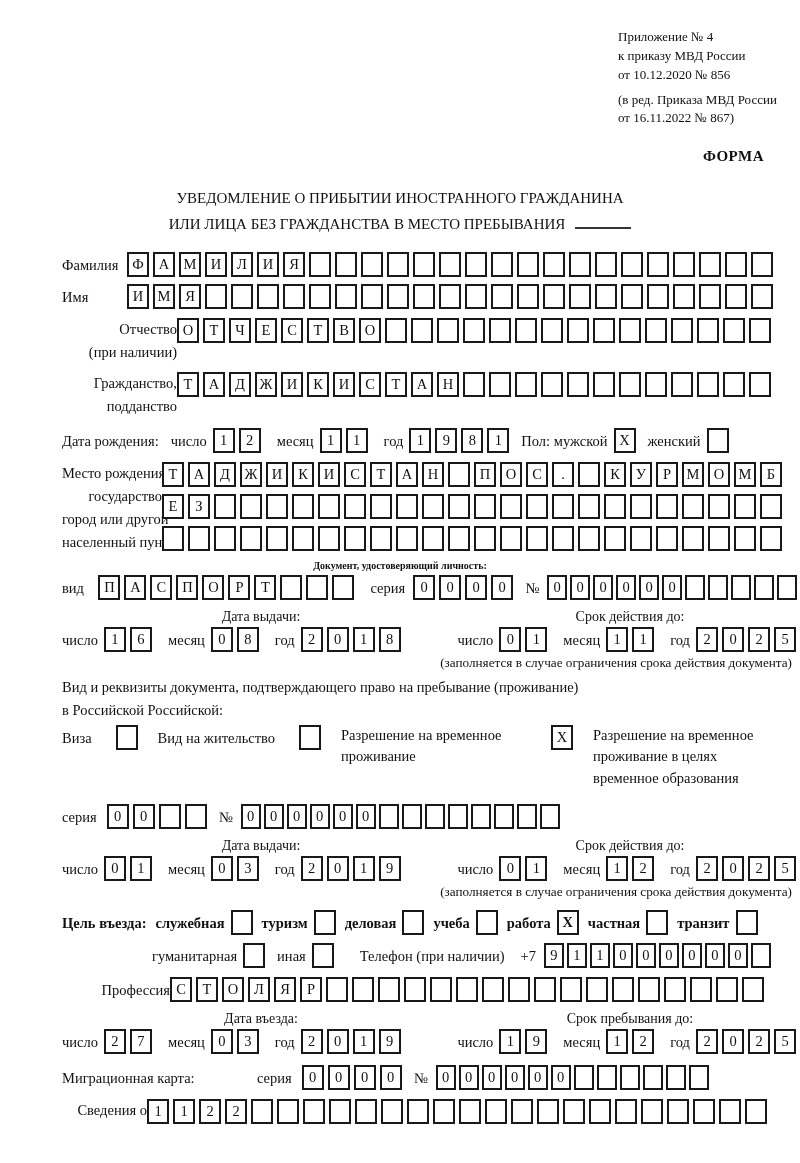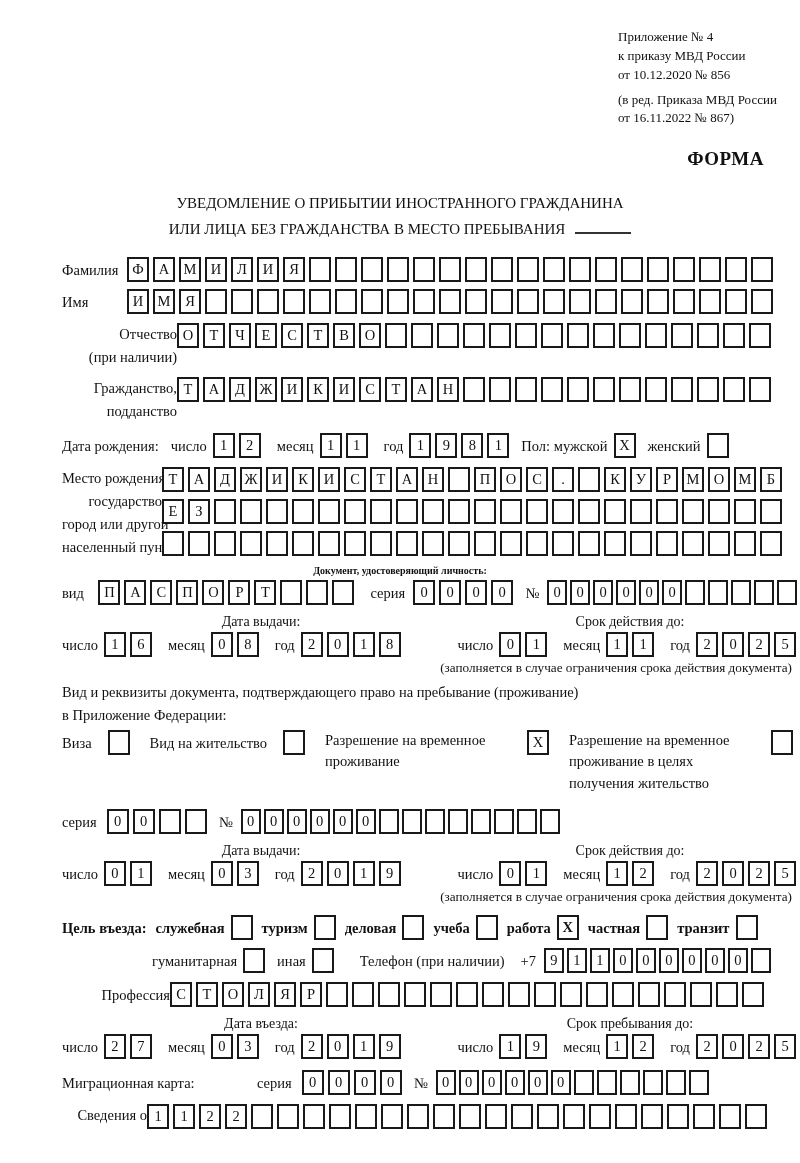--- a/index.html
+++ b/index.html
@@ -4,21 +4,21 @@
 <style>
   html,body{margin:0;padding:0;}
   body{
     width:800px;height:1163px;overflow:hidden;background:#ffffff;color:#111;
     font-family:"Liberation Serif","DejaVu Serif",serif;font-size:14.5px;
   }
   .page{padding-top:28px;}
   
   .hdr{margin-left:618px;font-size:13px;line-height:1.45;}
   .hdr-sub{margin-top:6px;}
-  .forma{margin-top:20px;margin-right:36px;text-align:right;font-weight:bold;font-size:19px;letter-spacing:.5px;}
+  .forma{margin-top:20px;margin-right:36px;text-align:right;font-weight:bold;font-size:15px;letter-spacing:.5px;}
   
   .title{margin-top:20px;text-align:center;font-weight:normal;font-size:15px;line-height:1.75;}
   .blank-line{display:inline-block;width:56px;border-bottom:2px solid #333;margin-left:10px;height:14px;}
   .sec-head{margin-top:22px;text-align:center;font-weight:bold;font-size:14.2px;}
   
   .frow{display:flex;align-items:flex-start;margin-left:62px;}
   .lbl{line-height:26px;white-space:nowrap;}
   .lbl2 div{line-height:23px;white-space:nowrap;}
   .cells{display:flex;flex-wrap:nowrap;}
   .cell{
@@ -40,21 +40,21 @@
   .dhead{display:flex;margin-left:62px;margin-top:8px;font-size:14px;}
   .dh-l{width:398px;text-align:center;}
   .dh-r{flex:1;text-align:center;}
   .dgrp{display:flex;align-items:flex-start;}
   .dgrp .lbl{margin-right:6px;}
   .dgrp .dspace{margin-left:12px;margin-right:6px;}
   .w-left{width:398px;}
   .note-r{margin-left:62px;margin-top:2px;text-align:right;margin-right:8px;font-size:13.2px;}
   
   .opts{gap:20px;margin-top:6px;}
-  .opt{display:flex;align-items:flex-start;gap:10px;}
+  .opt{display:flex;align-items:flex-start;gap:18px;}
   .optlbl{text-align:left;line-height:1.5;width:186px;}
   
   .pr{align-items:center;flex-wrap:nowrap;margin-top:10px;font-weight:bold;}
   .pr .plbl{margin-left:9px;white-space:nowrap;line-height:26px;}
   .pr .plbl:first-child{margin-left:0;}
   .pr2{align-items:center;margin-left:152px;margin-top:7px;}
   .pr2 .plbl{white-space:nowrap;line-height:26px;}
   .phone-lbl{margin-left:26px;margin-right:16px;}
 </style>
 </head>
@@ -402,37 +402,37 @@
           <span class="cell">5</span>
         </span>
     </div>
   </div>
   <div class="note-r">(заполняется в случае ограничения срока действия документа)</div>
 
   <div class="frow mt8">
     <span>Вид и реквизиты документа, подтверждающего право на пребывание (проживание)</span>
   </div>
   <div class="frow mt6">
-    <span>в Приложение Федерации:</span>
+    <span>в Российской Российской:</span>
   </div>
   <div class="frow opts">
     <div class="opt">
       <span class="lbl">Виза</span>
       <span class="cell cb"></span>
     </div>
     <div class="opt">
       <span class="lbl">Вид на жительство</span>
       <span class="cell cb"></span>
     </div>
     <div class="opt">
       <div class="optlbl">Разрешение на временное проживание</div>
       <span class="cell cb">X</span>
     </div>
     <div class="opt">
-      <div class="optlbl">Разрешение на временное проживание в целях получения жительство</div>
+      <div class="optlbl">Разрешение на временное проживание в целях временное образования</div>
       <span class="cell cb"></span>
     </div>
   </div>
 
   <div class="frow mt14">
     <span class="lbl" style="margin-right:10px;">серия</span>
     <span class="cells">
         <span class="cell">0</span>
         <span class="cell">0</span>
         <span class="cell"></span>

